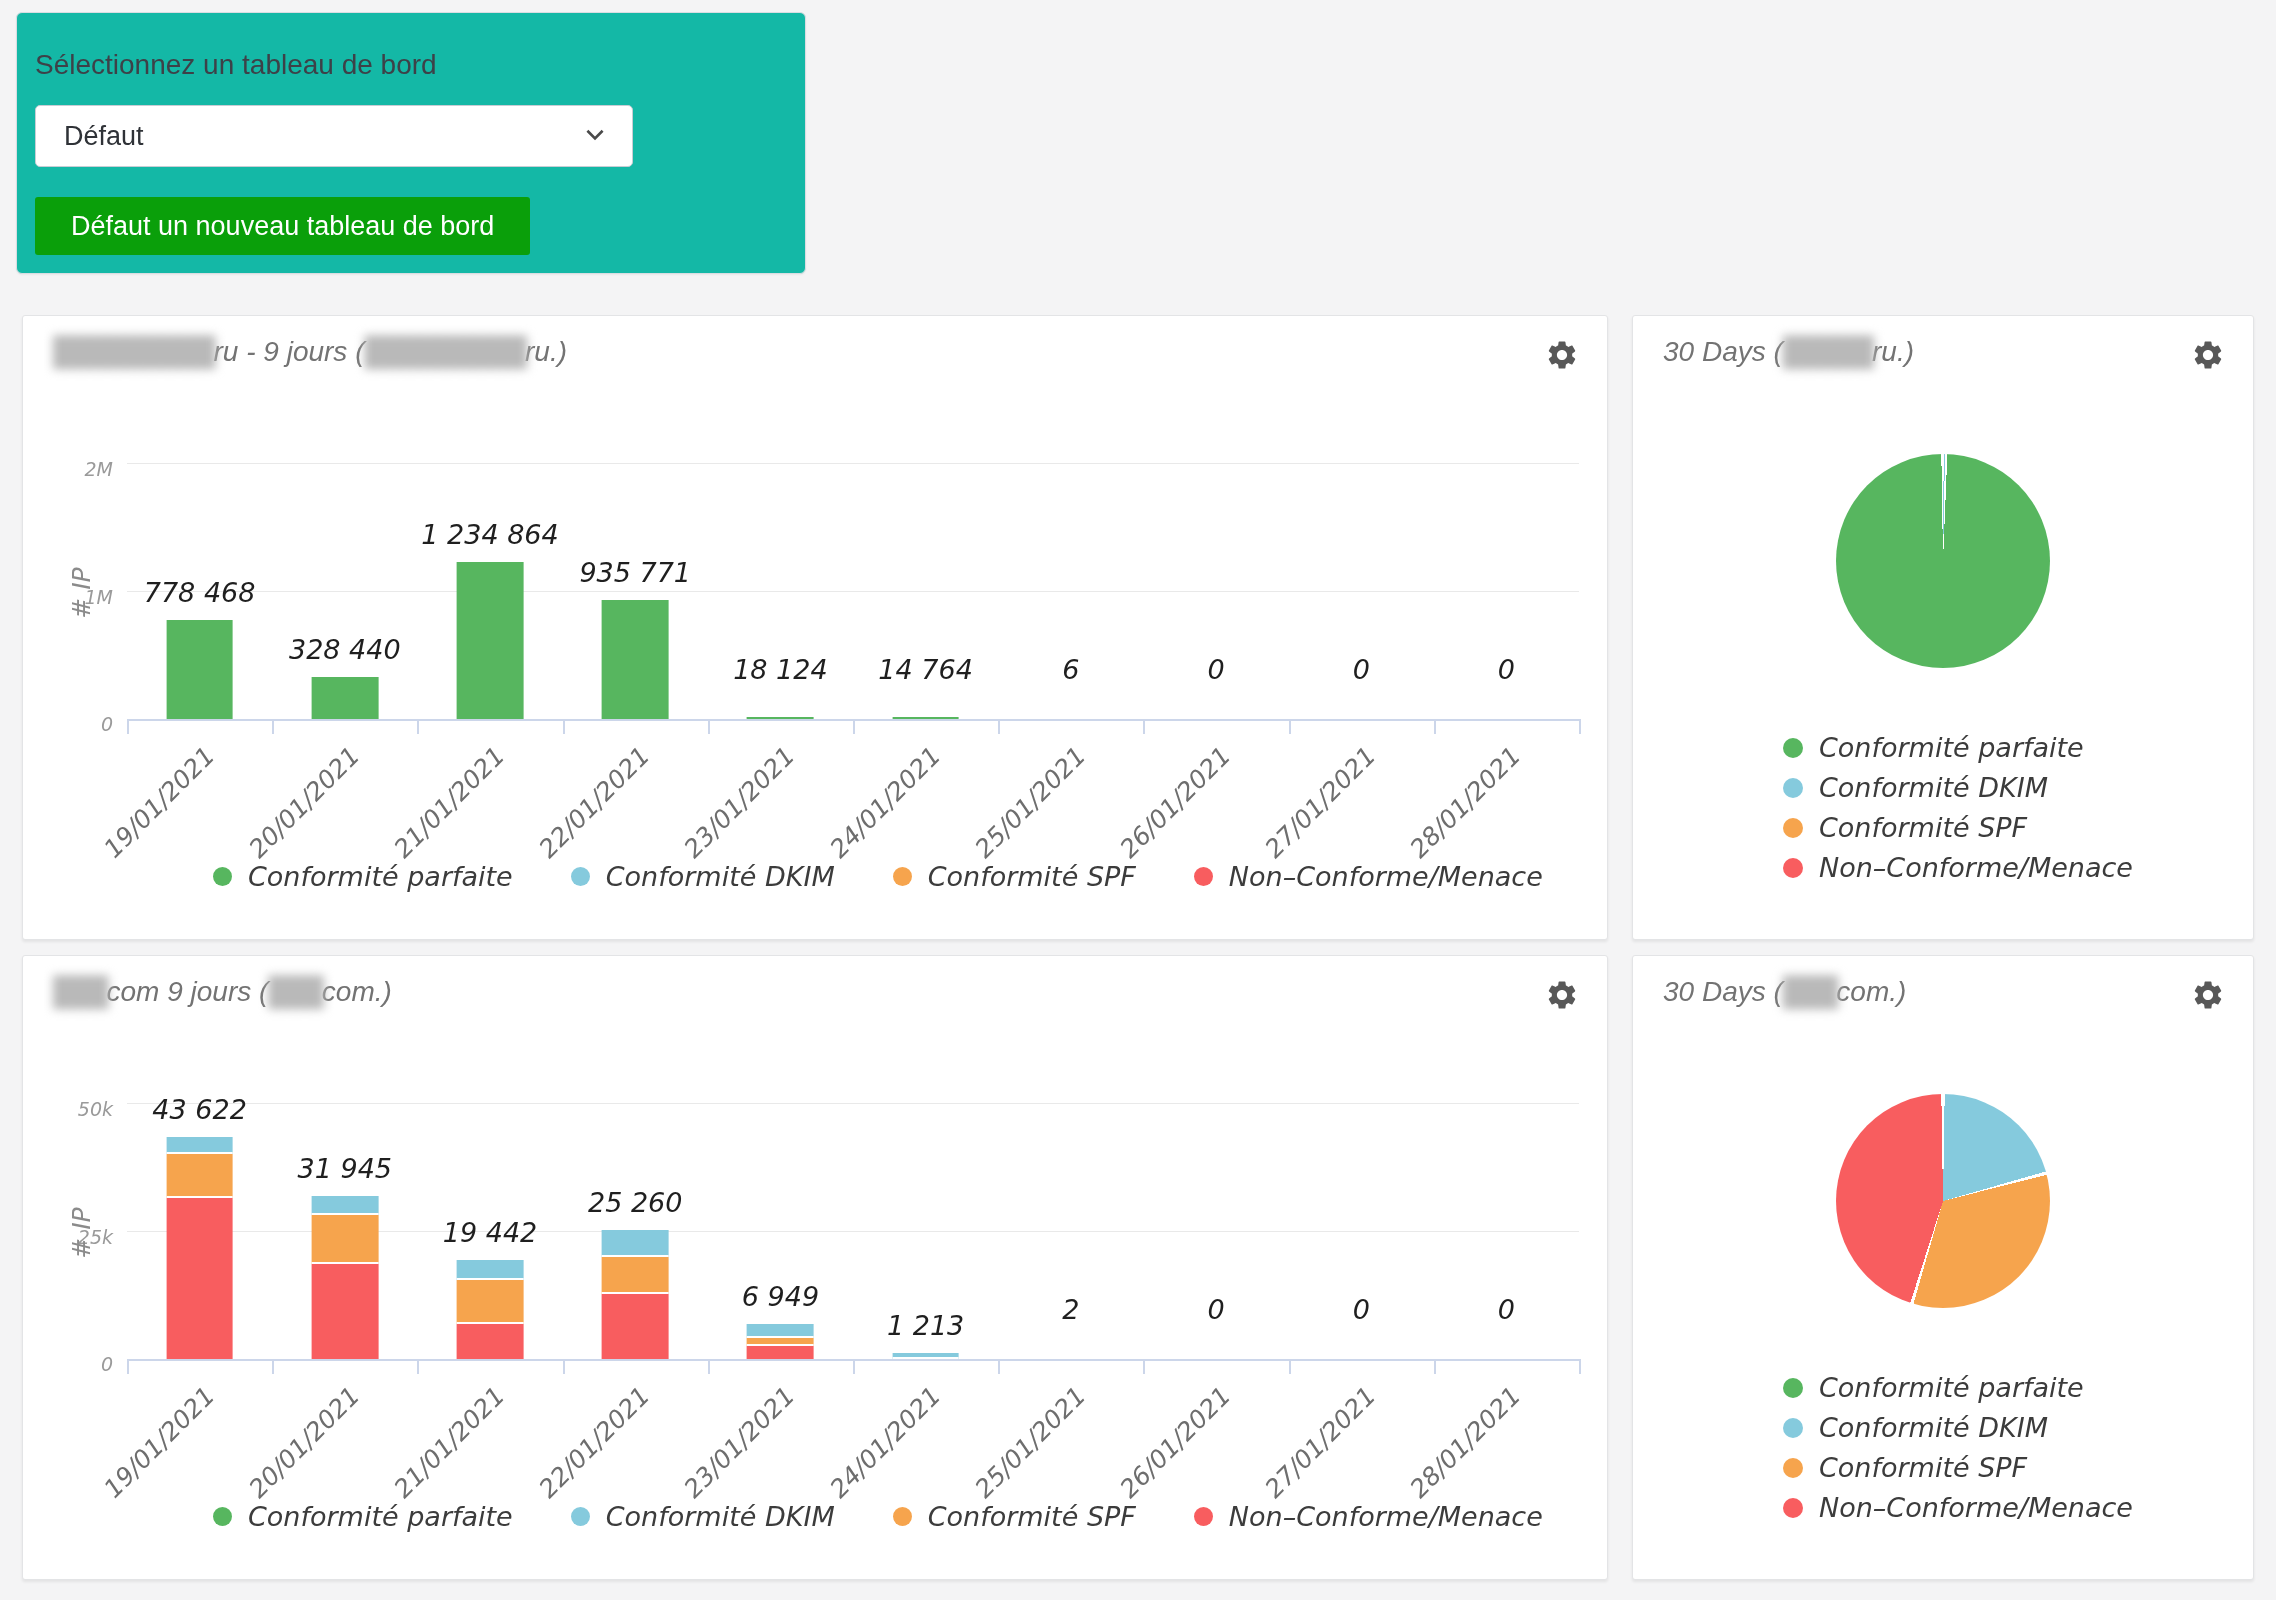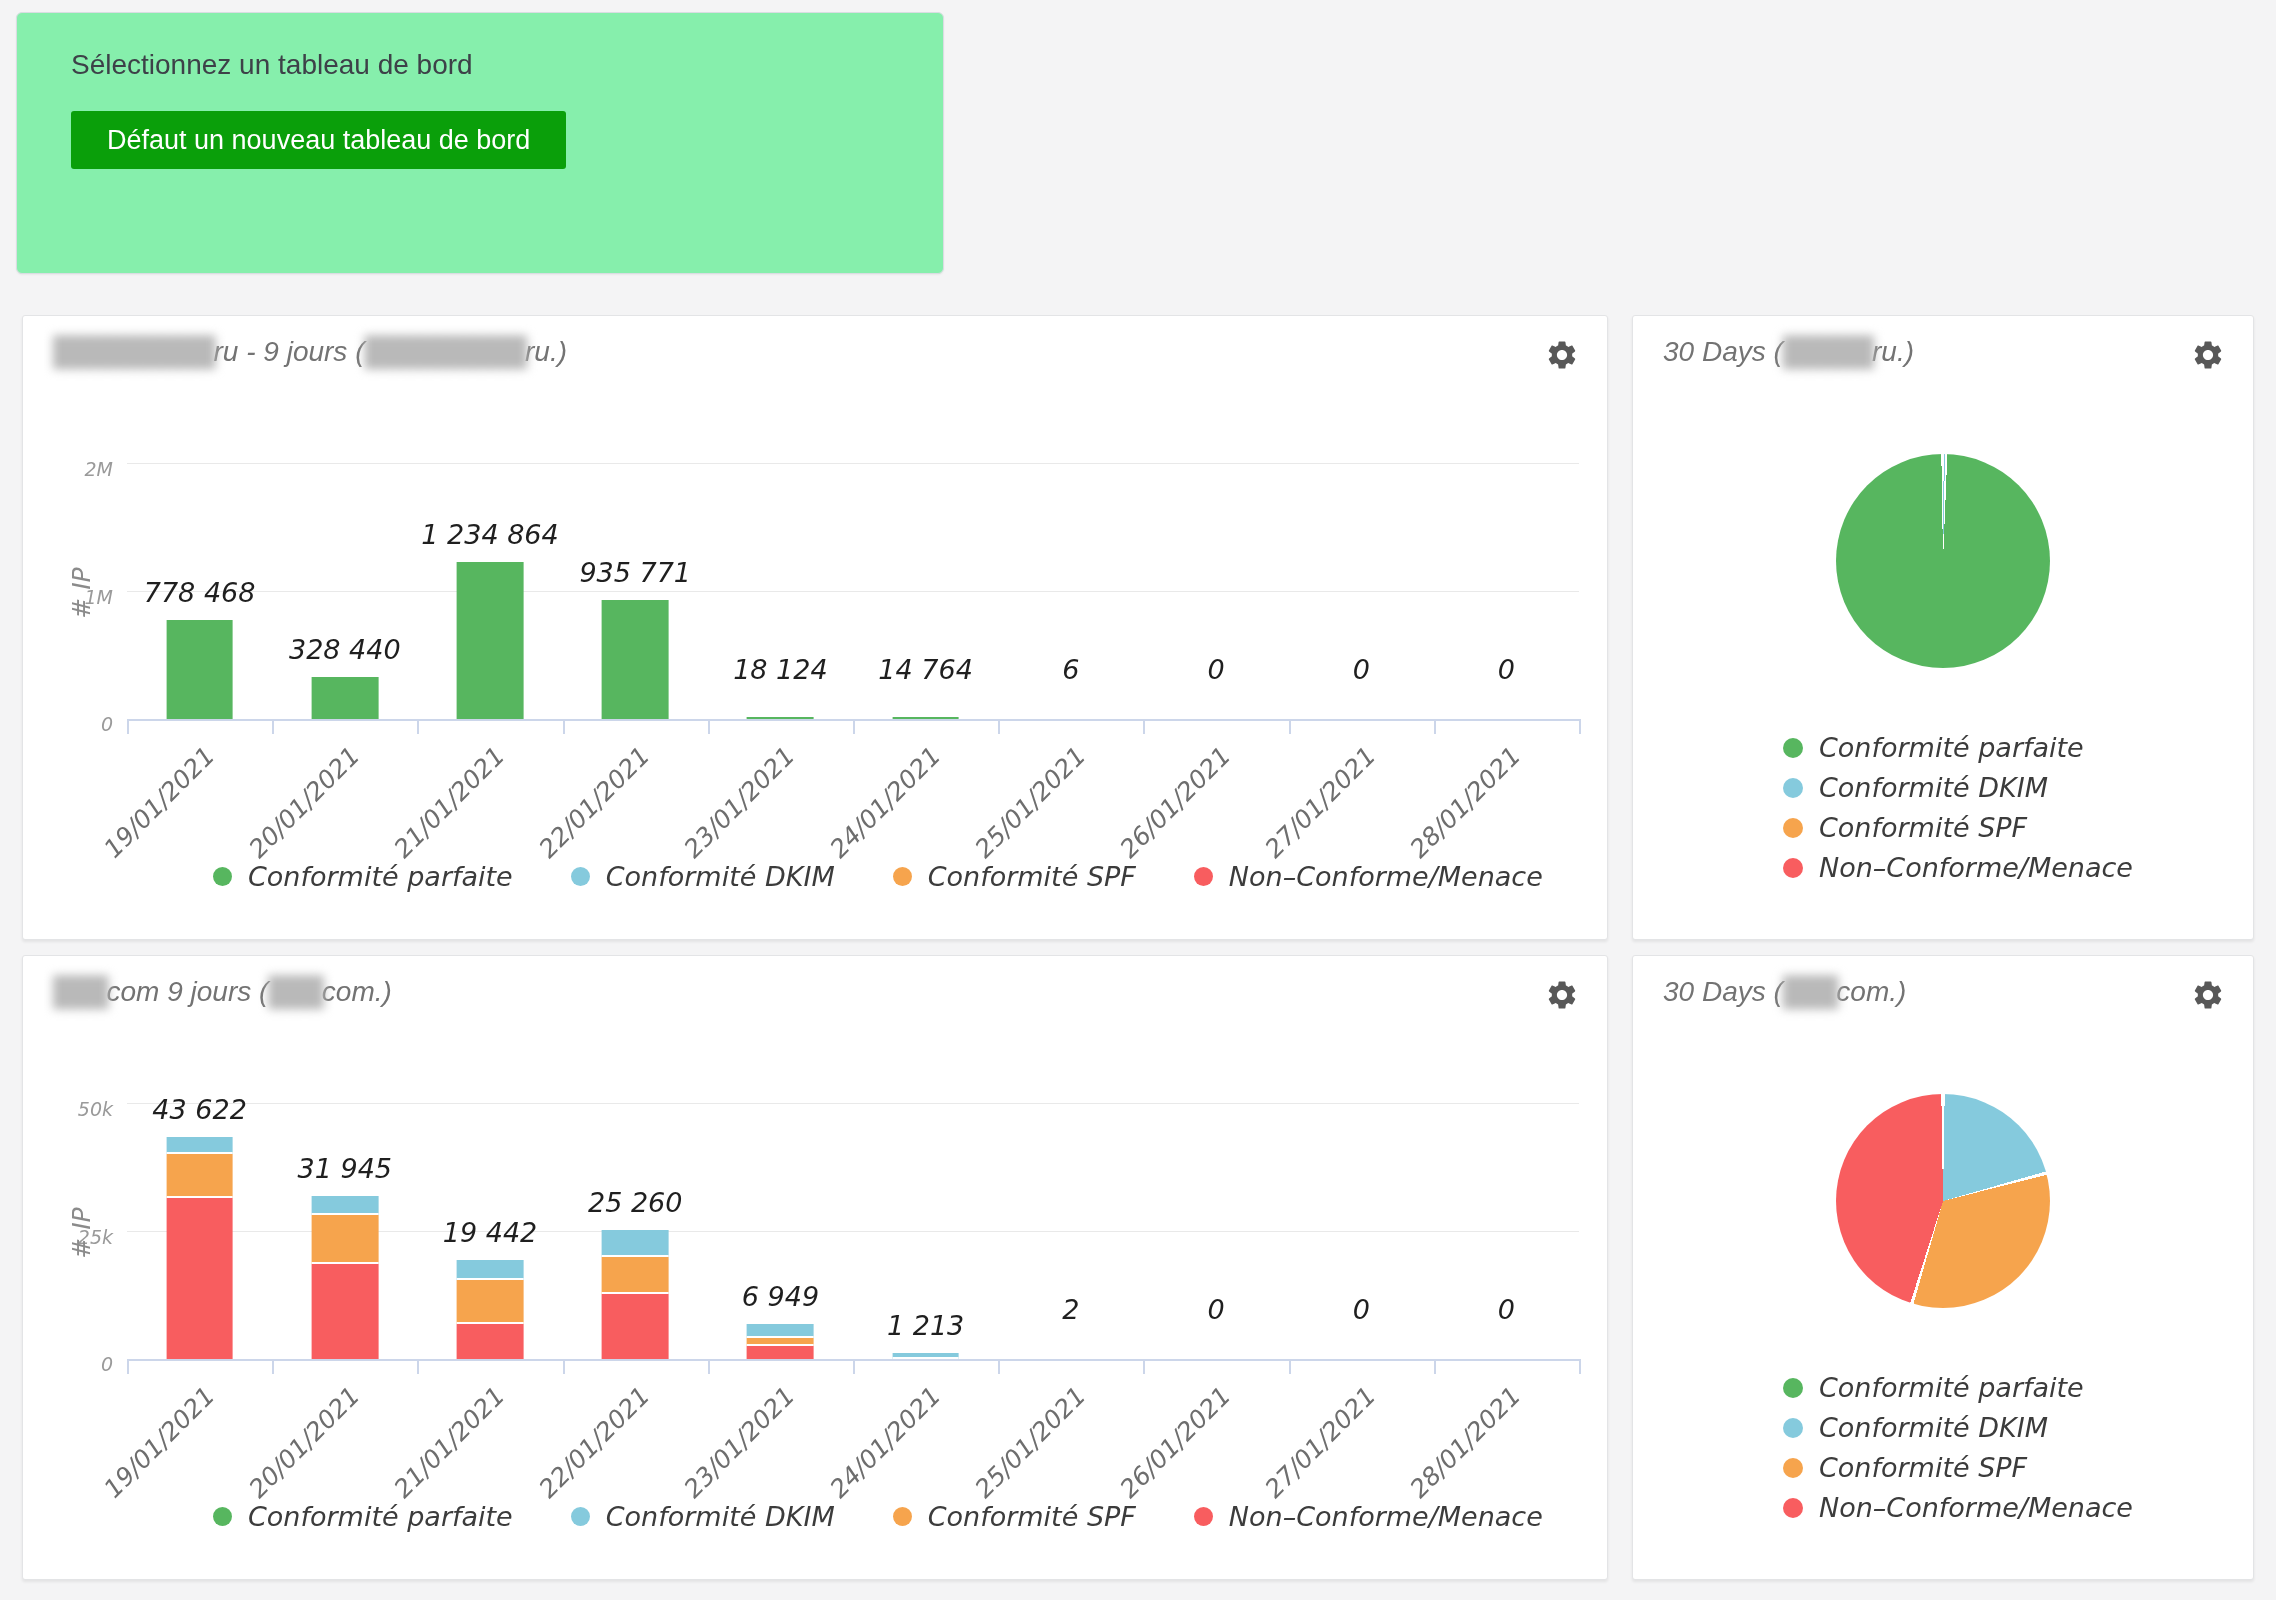--- a/index.html
+++ b/index.html
@@ -1,20 +1,20 @@
 <!DOCTYPE html>
 <html><head>
 <meta charset="utf-8">
 <style>
   * { margin:0; padding:0; box-sizing:border-box; }
   html,body { width:2276px; height:1600px; background:#f4f4f5; font-family:"Liberation Sans", sans-serif; overflow:hidden; }
 
   
-  .sel-card { position:absolute; left:16px; top:12px; width:928px; height:262px;
-    background:#86efac; border:1px solid #d9dde2; border-radius:6px; padding:32px 54px;
+  .sel-card { position:absolute; left:16px; top:12px; width:790px; height:262px;
+    background:#14b8a6; border:1px solid #d9dde2; border-radius:6px; padding:32px 18px;
     box-shadow:0 1px 2px rgba(0,0,0,0.05); }
   .sel-label { font-size:28px; color:#3d4148; margin-top:4px; }
   .sel-select { margin-top:24px; width:598px; height:62px; border:1px solid #c8cdd4; border-radius:5px;
     background:#fff; display:flex; align-items:center; padding:0 24px 0 28px; cursor:pointer; }
   .sel-select .val { font-size:27px; color:#2f3237; flex:1; }
   .sel-btn { margin-top:30px; height:58px; padding:0 36px; background:#0a9f0a; border:none; border-radius:3px;
     color:#fff; font-size:27px; font-family:"Liberation Sans",sans-serif; cursor:pointer; }
 
   
   .panel { position:absolute; background:#fff; border:1px solid #e3e4e6; border-radius:3px;
@@ -57,20 +57,28 @@
     width:214px; height:214px; border-radius:50%; }
   .legend-v { position:absolute; left:150px; top:416px; display:flex; flex-direction:column; gap:9px; }
   .legend-v .dot { width:20px; height:20px; }
   .legend-v .ltext { font-size:27px; color:#3c3c3c; }
 </style>
 </head>
 <body>
 
 <div class="sel-card">
   <div class="sel-label">Sélectionnez un tableau de bord</div>
+  <div class="sel-select">
+    <span class="val">Défaut</span>
+    <span>
+      <svg width="26" height="26" viewBox="0 0 24 24">
+          <polyline points="5,9 12,16 19,9" fill="none" stroke="#4a4a4a" stroke-width="2.4"></polyline>
+        </svg>
+    </span>
+  </div>
   <button class="sel-btn">Défaut un nouveau tableau de bord</button>
 </div>
 
 <div class="panel" style="left:22px; top:315px; width:1586px; height:625px;">
   <div class="panel-head">
     <div class="panel-title">
         <span class="redacted">█████████</span>
         <span>ru - 9 jours (</span>
         <span class="redacted">█████████</span>
         <span>ru.)</span>

